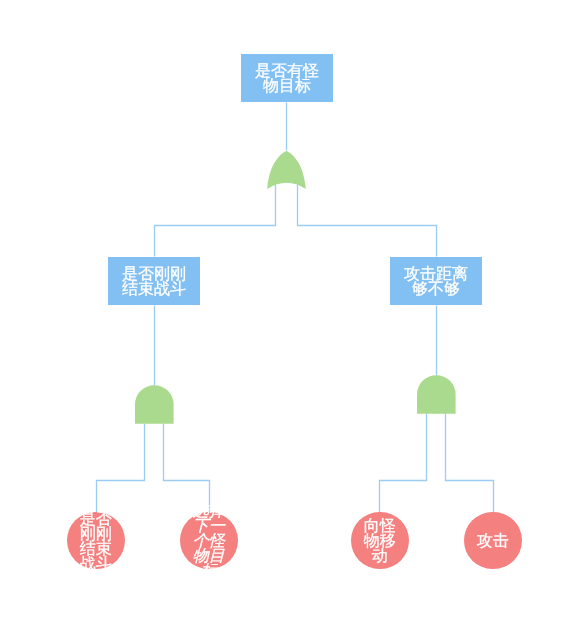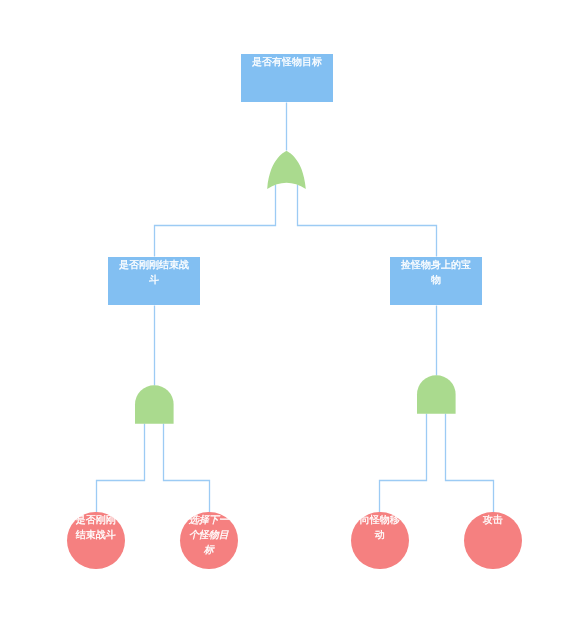--- a/index.html
+++ b/index.html
@@ -1,21 +1,21 @@
 <!DOCTYPE html>
 <html><head>
 <meta charset="utf-8">
 <title>Behavior Tree</title>
 <style>
   html,body{margin:0;padding:0;background:#ffffff;}
   #canvas{position:relative;width:582px;height:621px;background:#ffffff;overflow:hidden;
     font-family:"Liberation Sans",sans-serif;}
   #edge-layer{position:absolute;left:0;top:0;}
-  .node{position:absolute;box-sizing:border-box;display:flex;align-items:flex-start;justify-content:center;
-    color:#ffffff;font-size:10px;line-height:15px;text-align:center;
+  .node{position:absolute;box-sizing:border-box;display:flex;align-items:center;justify-content:center;
+    color:#ffffff;font-size:16px;line-height:15px;text-align:center;
     -webkit-text-stroke:0.3px #ffffff;}
   .rect{background:#82bff2;}
   .circle{background:#f58080;border-radius:50%;}
   .node span{display:block;}
   .rect span{width:72px;}
   .circle span{width:44px;}
 </style>
 </head>
 <body>
 
@@ -42,21 +42,21 @@
 
   <div class="node rect" style="left:241px;top:54px;width:92px;height:48px;">
     <span>是否有怪物目标</span>
   </div>
 
   <div class="node rect" style="left:108px;top:257px;width:92px;height:48px;">
     <span>是否刚刚结束战斗</span>
   </div>
 
   <div class="node rect" style="left:390px;top:257px;width:92px;height:48px;">
-    <span>捡怪物身上的宝物</span>
+    <span>攻击距离够不够</span>
   </div>
 
   <div class="node circle" style="left:67.15px;top:511.85px;width:57.45px;height:57.45px;">
     <span>是否刚刚结束战斗</span>
   </div>
 
   <div class="node circle" style="left:180.15px;top:511.85px;width:57.45px;height:57.45px;font-style:italic;">
     <span>选择下一个怪物目标</span>
   </div>
 

